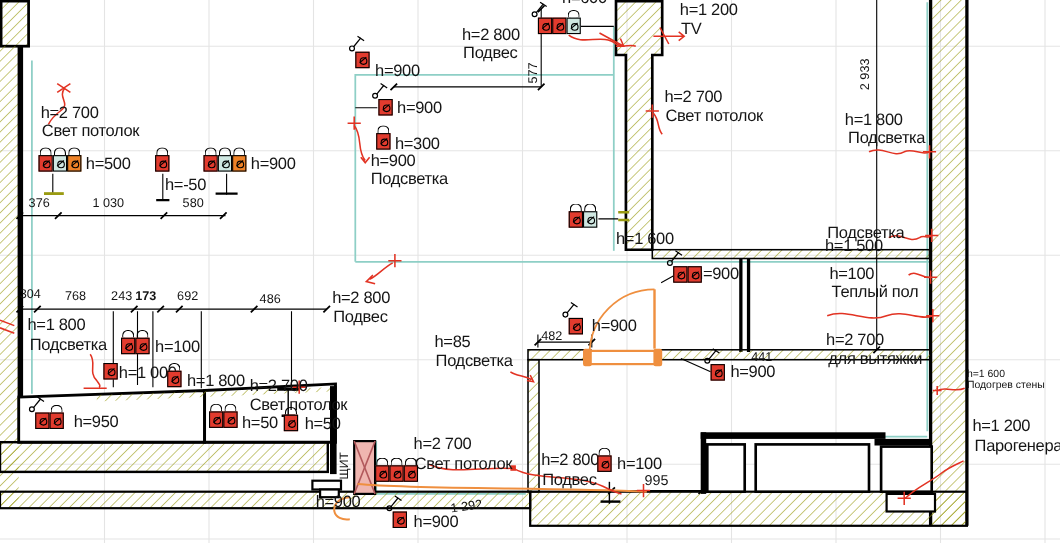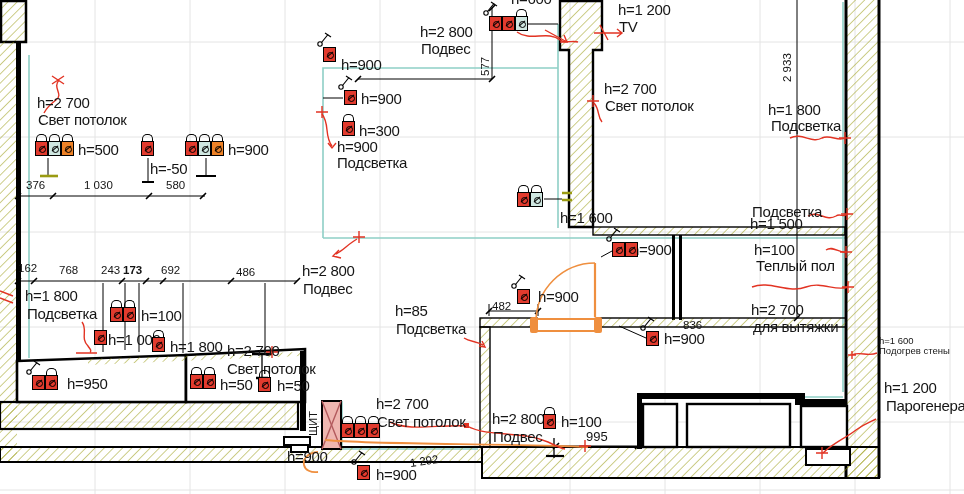--- a/index.html
+++ b/index.html
@@ -214,27 +214,27 @@
       <div class="lbl" style="left: 754px; top: 242px;">h=100</div>
       <div class="lbl" style="left: 756px; top: 258px;">Теплый пол</div>
       <div class="lbl" style="left: 751px; top: 302px;">h=2 700</div>
       <div class="lbl" style="left: 753px; top: 319px;">для вытяжки</div>
       <div class="lbl" style="left: 302px; top: 263px;">h=2 800</div>
       <div class="lbl" style="left: 303px; top: 281px;">Подвес</div>
       <div class="lbl" style="left: 395px; top: 303px;">h=85</div>
       <div class="lbl" style="left: 396px; top: 321px;">Подсветка</div>
       <div class="lbl dim" style="left: 492px; top: 300px; font-size: 11.5px;">482</div>
       <div class="lbl" style="left: 538px; top: 289px;">h=900</div>
-      <div class="lbl dim" style="left: 683px; top: 319px; font-size: 11.5px;">836</div>
+      <div class="lbl dim" style="left: 683px; top: 319px; font-size: 11.5px;">441</div>
       <div class="lbl" style="left: 664px; top: 331px;">h=900</div>
       <div class="lbl dim" style="left: 879px; top: 336px; font-size: 9.5px;">h=1 600</div>
       <div class="lbl dim" style="left: 879px; top: 346px; font-size: 9.5px;">Подогрев стены</div>
       <div class="lbl" style="left: 884px; top: 380px;">h=1 200</div>
       <div class="lbl" style="left: 886px; top: 398px;">Парогенератор</div>
-      <div class="lbl dim" style="left: 18px; top: 262px; font-size: 11.5px;">162</div>
+      <div class="lbl dim" style="left: 18px; top: 262px; font-size: 11.5px;">304</div>
       <div class="lbl dim" style="left: 59px; top: 264px; font-size: 11.5px;">768</div>
       <div class="lbl dim" style="left: 101px; top: 264px; font-size: 11.5px;">243</div>
       <div class="lbl dim" style="left: 123px; top: 264px; font-size: 11.5px; font-weight: bold;">173</div>
       <div class="lbl dim" style="left: 161px; top: 264px; font-size: 11.5px;">692</div>
       <div class="lbl dim" style="left: 236px; top: 266px; font-size: 11.5px;">486</div>
       <div class="lbl" style="left: 25px; top: 288px;">h=1 800</div>
       <div class="lbl" style="left: 27px; top: 306px;">Подсветка</div>
       <div class="lbl" style="left: 141px; top: 308px;">h=100</div>
       <div class="lbl" style="left: 108px; top: 332px;">h=1 000</div>
       <div class="lbl" style="left: 170px; top: 339px;">h=1 800</div>

